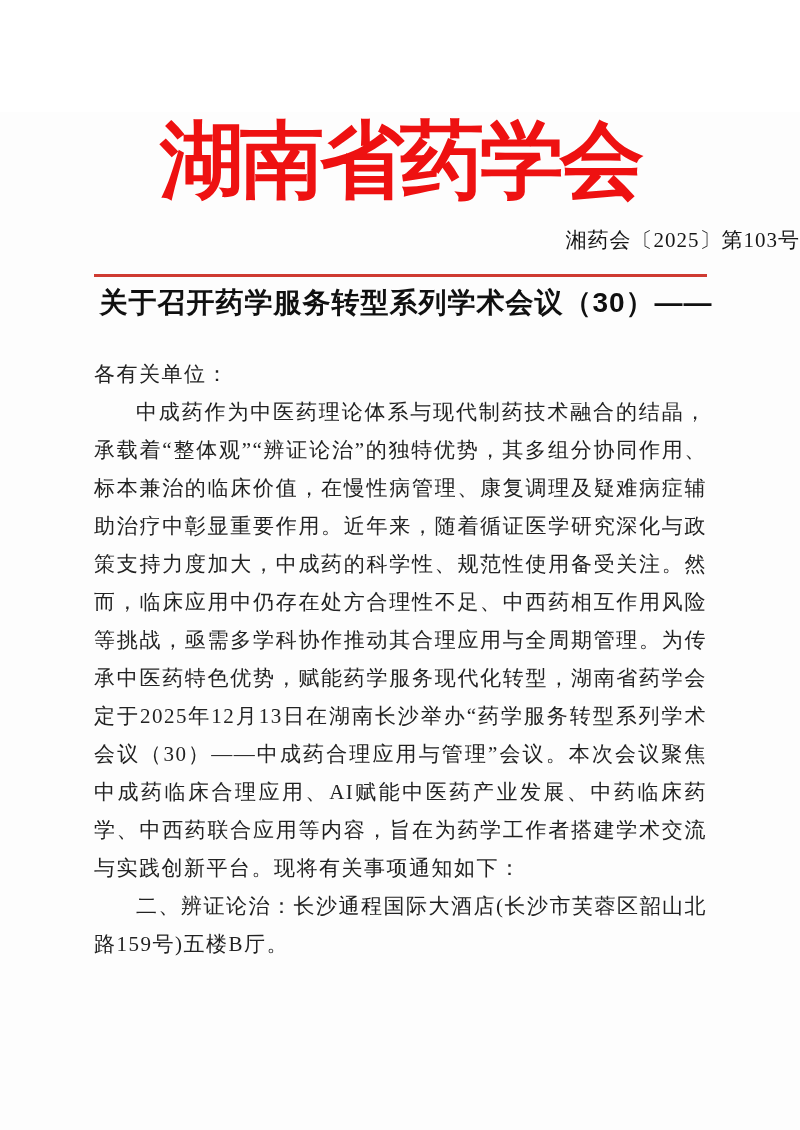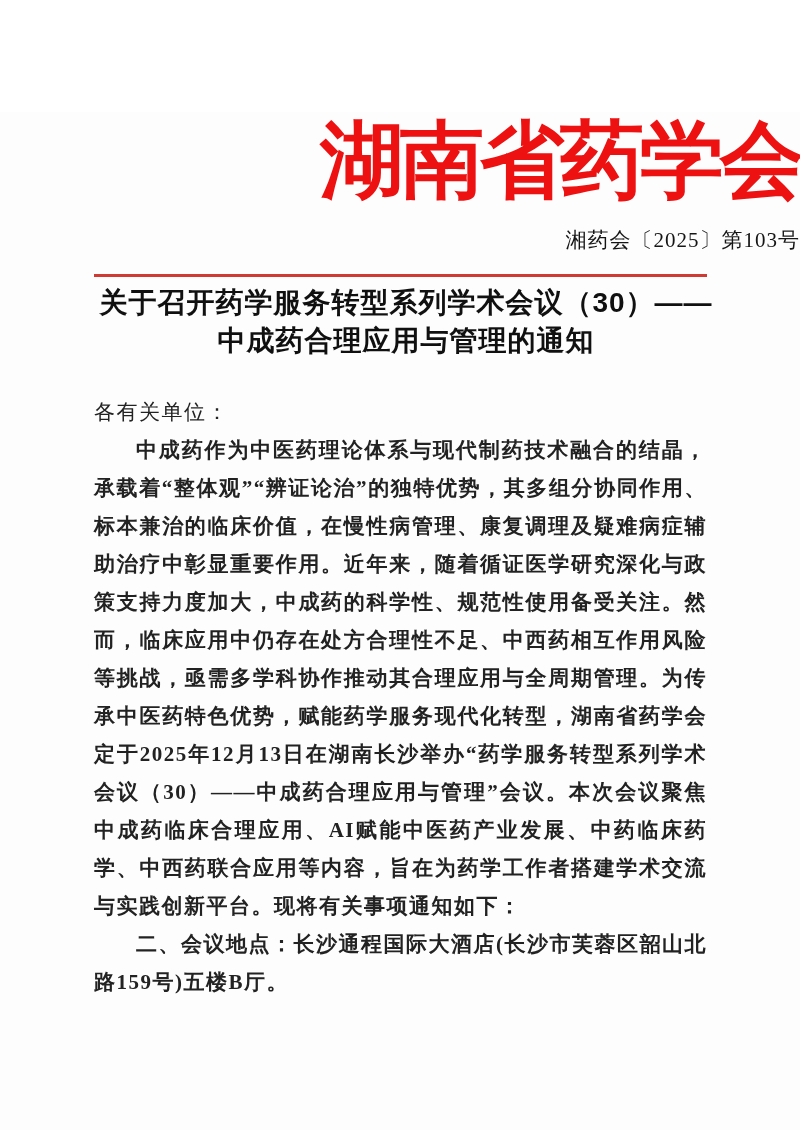--- a/index.html
+++ b/index.html
@@ -13,21 +13,21 @@
   .page {
     position: relative;
     width: 800px;
     height: 1130px;
     background: #fdfdfd;
     font-family: "Liberation Serif", serif;
     color: #1c1c1c;
   }
   .masthead {
     margin: 112px 0 0 0;
-    text-align: right;
+    text-align: center;
     font-size: 84px;
     line-height: 98px;
     font-weight: bold;
     color: #ee1111;
     letter-spacing: -4px;
     white-space: nowrap;
     font-family: "Liberation Serif", serif;
   }
   .doc-number {
     margin-top: 16px;
@@ -58,37 +58,36 @@
   .body-text {
     width: 613px;
     margin: 33px 54px 0 94px;
     font-size: 21px;
     line-height: 38px;
     letter-spacing: 1.5px;
     text-align: justify;
     color: #222222;
   }
   .body-text p { margin: 0; padding: 0; }
-  .indent { text-indent: 2em; font-weight: bold; }
+  .indent { text-indent: 2em; }
 </style>
 </head>
 <body>
 
 <div class="page">
 
   <div class="masthead">湖南省药学会</div>
 
   <div class="doc-number">湘药会〔2025〕第103号</div>
 
   <div class="red-rule"></div>
 
   <h1 class="title">
     <span class="title-line">关于召开药学服务转型系列学术会议（30）——</span>
-    <span class="title-line">中成药合理应用与管理的通知</span>
   </h1>
 
   <div class="body-text">
     <p>各有关单位：</p>
     <p class="indent">中成药作为中医药理论体系与现代制药技术融合的结晶，承载着“整体观”“辨证论治”的独特优势，其多组分协同作用、标本兼治的临床价值，在慢性病管理、康复调理及疑难病症辅助治疗中彰显重要作用。近年来，随着循证医学研究深化与政策支持力度加大，中成药的科学性、规范性使用备受关注。然而，临床应用中仍存在处方合理性不足、中西药相互作用风险等挑战，亟需多学科协作推动其合理应用与全周期管理。为传承中医药特色优势，赋能药学服务现代化转型，湖南省药学会定于2025年12月13日在湖南长沙举办“药学服务转型系列学术会议（30）——中成药合理应用与管理”会议。本次会议聚焦中成药临床合理应用、AI赋能中医药产业发展、中药临床药学、中西药联合应用等内容，旨在为药学工作者搭建学术交流与实践创新平台。现将有关事项通知如下：</p>
-    <p class="indent">二、会议地点：长沙通程国际大酒店(长沙市芙蓉区韶山北路159号)五楼B厅。</p>
+    <p class="indent">二、辨证论治：长沙通程国际大酒店(长沙市芙蓉区韶山北路159号)五楼B厅。</p>
   </div>
 
 </div>
 
 </body></html>

